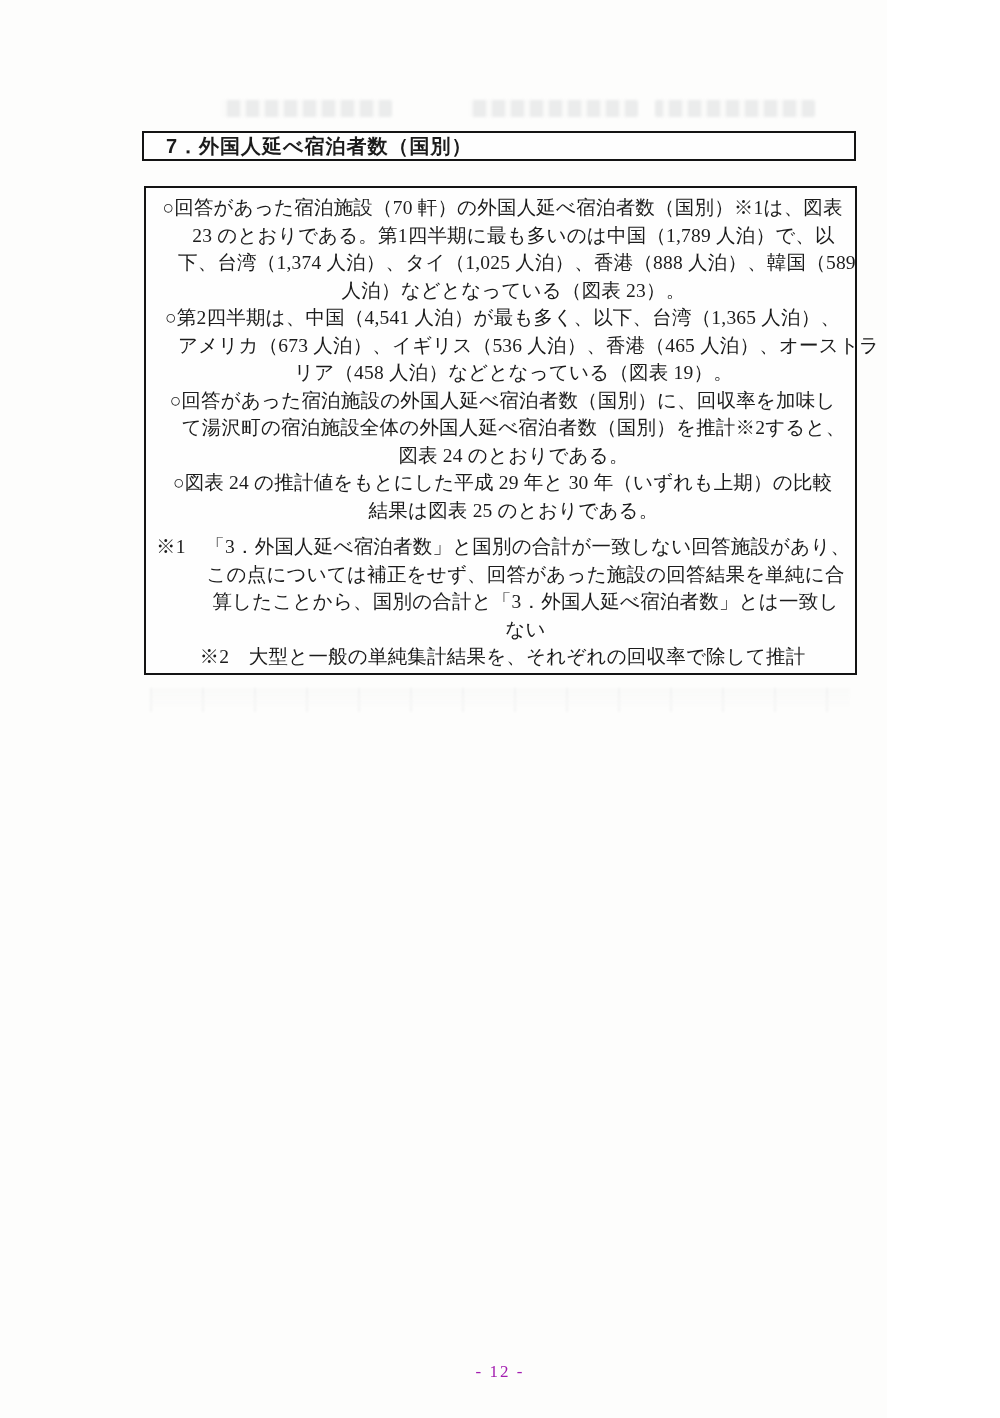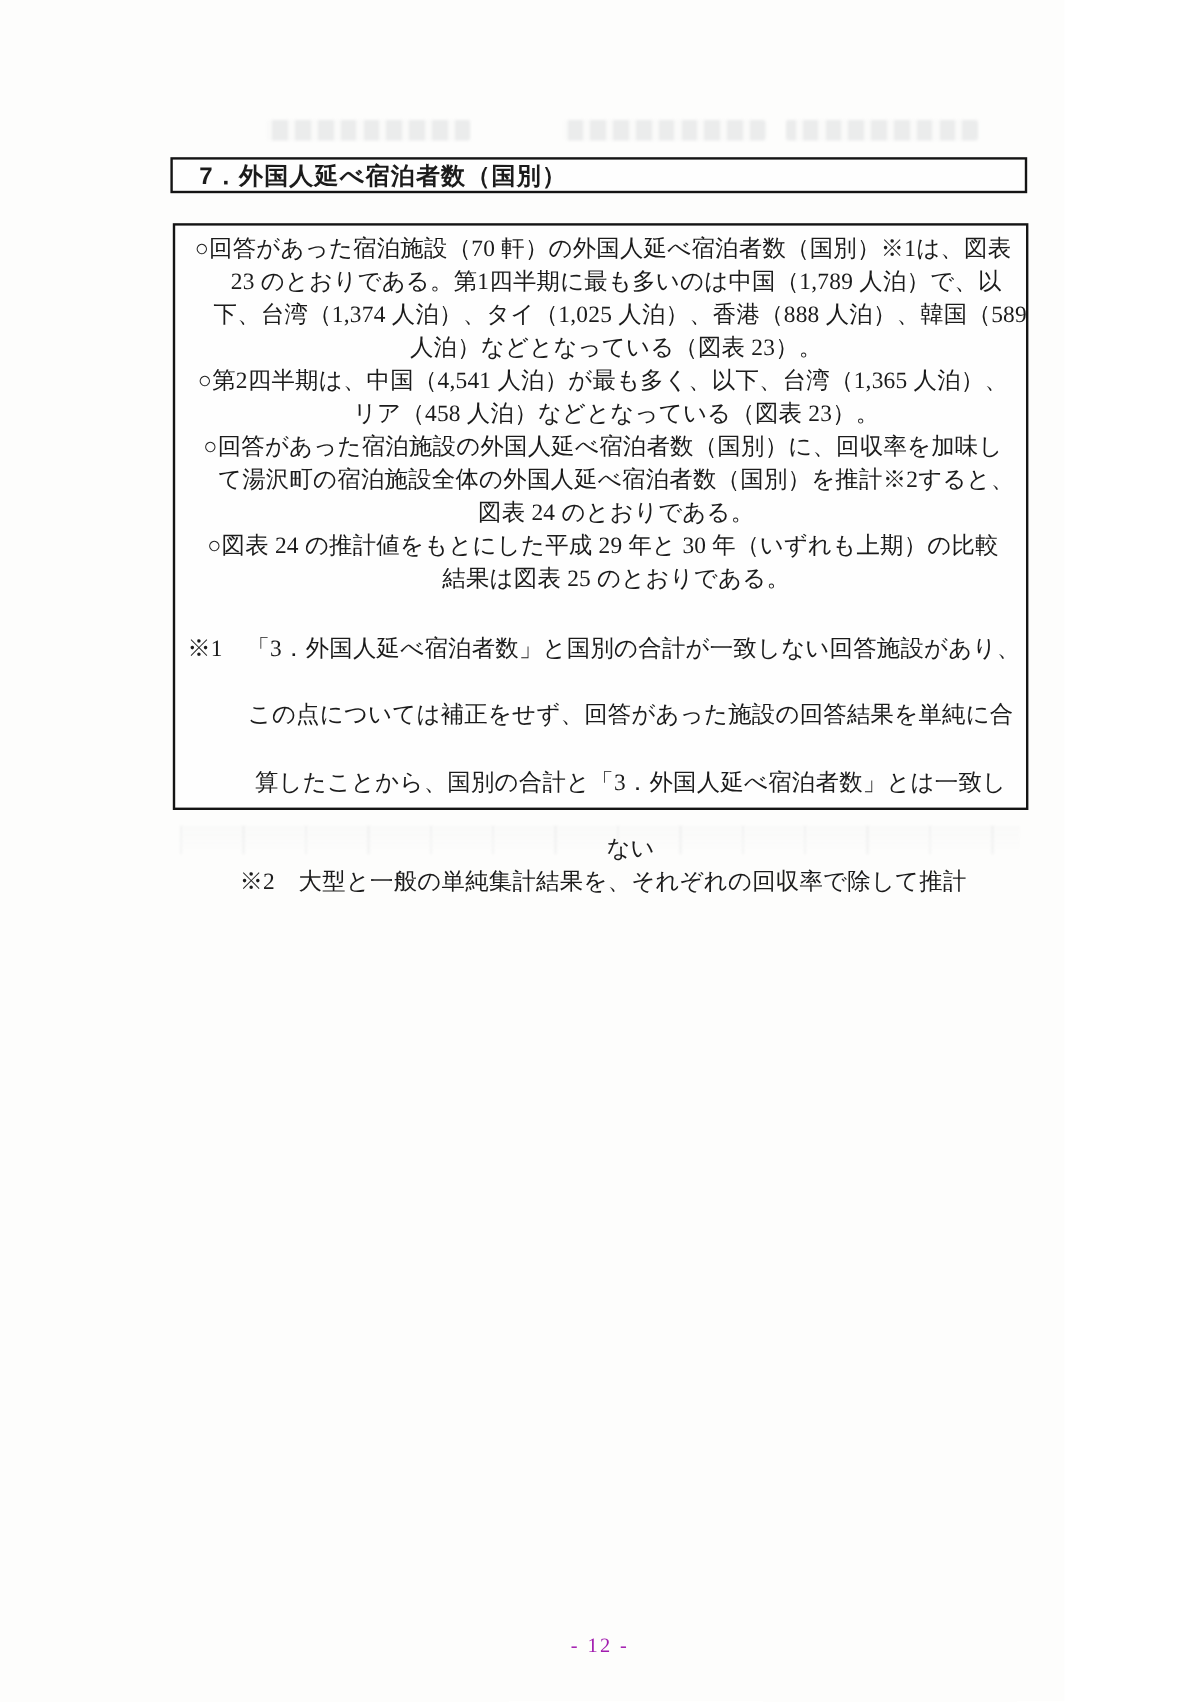--- a/index.html
+++ b/index.html
@@ -62,22 +62,22 @@
   }
   .line {
     font-size: 19.5px;
     line-height: 27.5px;
     height: 27.5px;
     white-space: nowrap;
     letter-spacing: 0.2px;
     text-align: center;
   }
   .cont   { padding-left: 22px; }   
-  .fn-gap { margin-top: 31px; }     
-  .fn-cont{ padding-left: 46px; margin-top: 28px; }   
+  .fn-gap { margin-top: 9px; }     
+  .fn-cont{ padding-left: 46px; }   
 
   
   .ghost-underbox {
     position: absolute;
     left: 150px; top: 688px;
     width: 700px; height: 24px;
     background:
       repeating-linear-gradient(90deg,
         rgba(120,127,134,0.14) 0 2px, rgba(120,127,134,0) 2px 52px),
       linear-gradient(rgba(120,127,134,0.05), rgba(120,127,134,0.0));
@@ -138,21 +138,22 @@
   <div class="title-box">
     <span class="title-text">7．外国人延べ宿泊者数（国別）</span>
   </div>
 
   <div class="content-box">
     <div class="line">○回答があった宿泊施設（70 軒）の外国人延べ宿泊者数（国別）※1は、図表</div>
     <div class="line cont">23 のとおりである。第1四半期に最も多いのは中国（1,789 人泊）で、以</div>
     <div class="line cont">下、台湾（1,374 人泊）、タイ（1,025 人泊）、香港（888 人泊）、韓国（589</div>
     <div class="line cont">人泊）などとなっている（図表 23）。</div>
     <div class="line">○第2四半期は、中国（4,541 人泊）が最も多く、以下、台湾（1,365 人泊）、</div>
-    <div class="line cont">リア（458 人泊）などとなっている（図表 23）。</div>
+    <div class="line cont">アメリカ（673 人泊）、イギリス（536 人泊）、香港（465 人泊）、オーストラ</div>
+    <div class="line cont">リア（458 人泊）などとなっている（図表 19）。</div>
     <div class="line">○回答があった宿泊施設の外国人延べ宿泊者数（国別）に、回収率を加味し</div>
     <div class="line cont">て湯沢町の宿泊施設全体の外国人延べ宿泊者数（国別）を推計※2すると、</div>
     <div class="line cont">図表 24 のとおりである。</div>
     <div class="line">○図表 24 の推計値をもとにした平成 29 年と 30 年（いずれも上期）の比較</div>
     <div class="line cont">結果は図表 25 のとおりである。</div>
 
     <div class="line fn-gap">※1　「3．外国人延べ宿泊者数」と国別の合計が一致しない回答施設があり、</div>
     <div class="line fn-cont">この点については補正をせず、回答があった施設の回答結果を単純に合</div>
     <div class="line fn-cont">算したことから、国別の合計と「3．外国人延べ宿泊者数」とは一致し</div>
     <div class="line fn-cont">ない</div>

